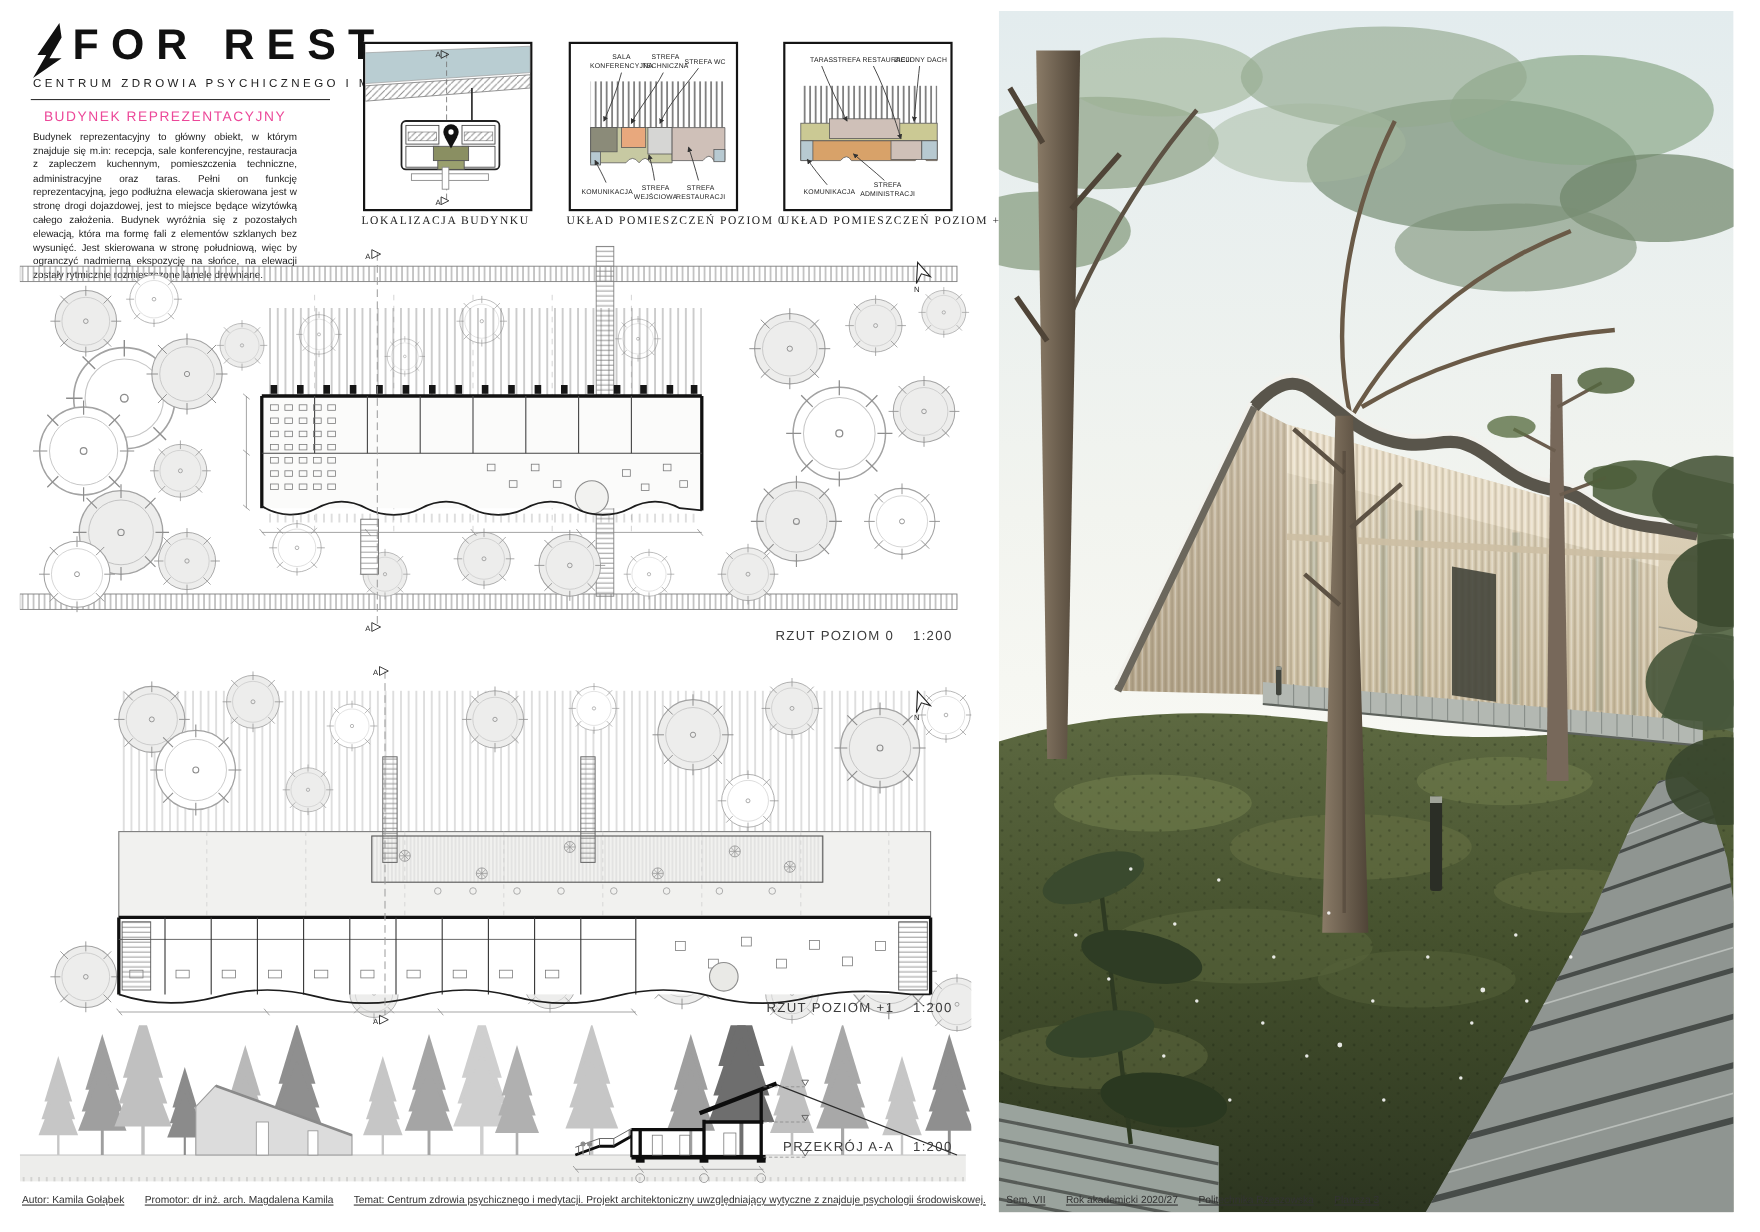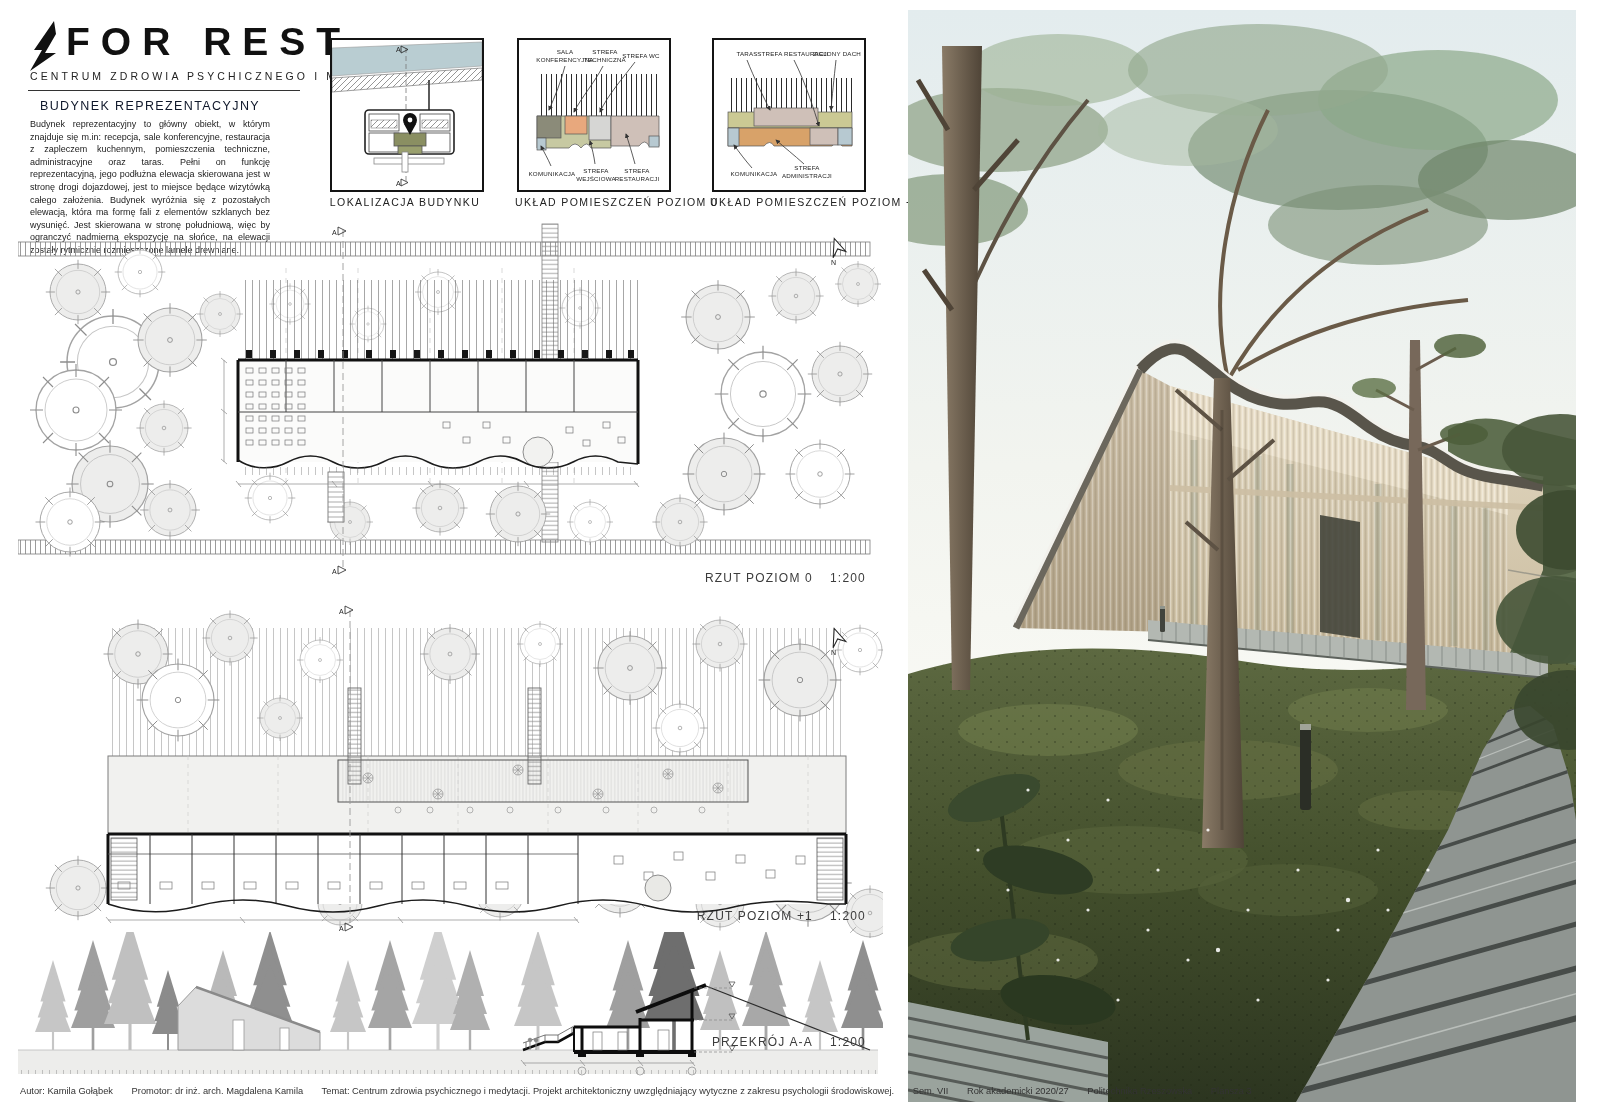--- a/index.html
+++ b/index.html
@@ -4,32 +4,32 @@
 <style>
   html,body{margin:0;padding:0;background:#e8e8e8;}
   .board{position:relative;width:1600px;height:1120px;background:#ffffff;overflow:hidden;
          font-family:"Liberation Sans",sans-serif;color:#1c1c1c;}
   .abs{position:absolute;}
   
   .logo-row{left:28px;top:20px;display:flex;align-items:flex-start;}
   .logo-title{font-size:39px;font-weight:700;letter-spacing:11px;color:#111;line-height:1;margin-left:8px;margin-top:2px;}
   .subtitle{left:30px;top:70px;font-size:10.5px;letter-spacing:3.1px;color:#222;white-space:nowrap;}
   .rule{left:28px;top:90px;width:272px;border-top:1.6px solid #333;height:0;}
-  .desc-head{left:28px;top:99px;width:244px;text-align:center;font-size:12.5px;letter-spacing:1.4px;color:#0f172a;}
+  .desc-head{left:28px;top:99px;width:244px;text-align:center;font-size:12.5px;letter-spacing:1.4px;color:#ec4899;}
   .desc-body{left:30px;top:118px;width:240px;font-size:9px;line-height:1.4;text-align:justify;color:#1b1b1b;}
   
   .dg-box{top:38px;width:150px;height:150px;border:2px solid #141414;background:#fff;}
-  .dg-cap{top:196px;width:154px;text-align:center;font-size:10.5px;letter-spacing:1.4px;color:#222;white-space:nowrap;}
+  .dg-cap{top:196px;width:154px;text-align:center;font-size:10.5px;letter-spacing:1.4px;color:#222;white-space:nowrap;font-family:Liberation Serif, serif;}
   .dgt{font-size:6.2px;fill:#222;letter-spacing:.2px;}
   
   .lbl{font-size:12px;fill:#3c3c3c;letter-spacing:1.2px;font-weight:400;}
   .mk{font-size:7px;fill:#222;}
   
   .footer{left:20px;top:1086px;width:1000px;font-size:9.3px;color:#333;white-space:nowrap;}
-  .footer span{margin-right:16px;}
+  .footer span{margin-right:16px;text-decoration:underline;}
   svg{display:block;}
 </style>
 </head>
 <body>
 
 <div class="board">
 
   <div class="abs logo-row">
     <svg width="30" height="52" viewBox="0 0 30 52">
       <path d="M26,1 L6,30 L14,30 L2,51 L28,33 L17,33 L28,14 Z" fill="#111"></path>
@@ -790,20 +790,20 @@
       <circle cx="240" cy="920" r="1.6"></circle>
         <circle cx="180" cy="900" r="1.6"></circle>
       <circle cx="310" cy="940" r="2.2"></circle>
         <circle cx="440" cy="890" r="2.2"></circle>
     </g>
   </svg>
 
   <div class="abs footer">
     <span>Autor: Kamila Gołąbek</span>
     <span>Promotor: dr inż. arch. Magdalena Kamila</span>
-    <span>Temat: Centrum zdrowia psychicznego i medytacji. Projekt architektoniczny uwzględniający wytyczne z zakresu psychologii środowiskowej.</span>
+    <span>Temat: Centrum zdrowia psychicznego i medytacji. Projekt architektoniczny uwzględniający wytyczne z znajduje psychologii środowiskowej.</span>
     <span>Sem. VII</span>
     <span>Rok akademicki 2020/27</span>
     <span>Politechnika Rzeszowska</span>
     <span>Plansza 3</span>
   </div>
 
 </div>
 
 </body></html>

